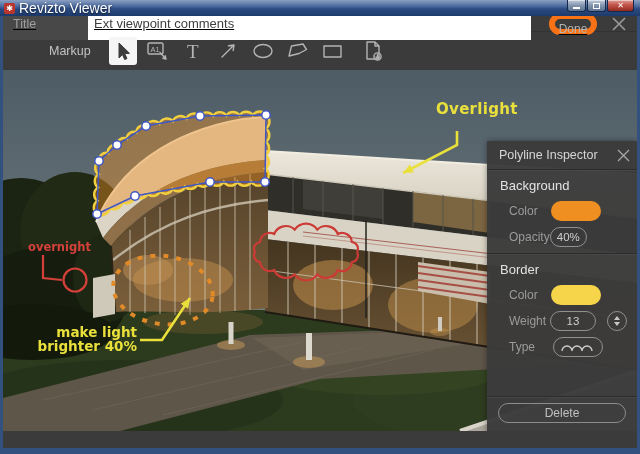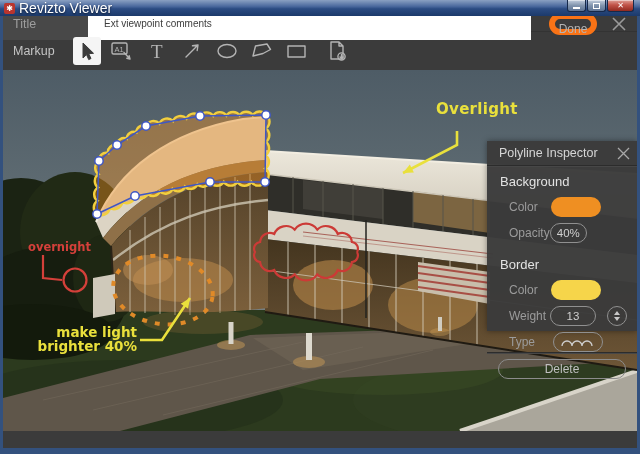--- a/index.html
+++ b/index.html
@@ -17,45 +17,45 @@
     display:flex; align-items:center; justify-content:center; box-shadow:inset 0 1px 0 rgba(255,255,255,.45); }
   .win-btn.minmax { background:linear-gradient(#c3cedd, #8194ad 50%, #5c7293); }
   .win-btn.close { width:27px; background:linear-gradient(#e0a198, #c25449 45%, #92291f); }
   .glyph-min { width:7px; height:2px; background:#fff; margin-top:5px; }
   .glyph-max { width:7px; height:6px; border:1px solid #fff; }
   .glyph-close { color:#fff; font-size:8px; line-height:10px; }
 
   .frame { border-left:3px solid #33517e; border-right:3px solid #33517e; border-bottom:6px solid #33517e; height:438px; }
 
   
-  .headerbar { height:15px; background:#3b3b3b; display:flex; align-items:center; }
+  .headerbar { height:15px; background:#3b3b3b; display:flex; align-items:center;text-decoration:underline; }
   .title-box { width:85px; height:32px; background:#484848; color:#9e9e9e; font-size:12.5px;
     line-height:32px; padding-left:10px; }
   .title-input { flex:1; height:32px; border:none; outline:none; background:#fff; color:#3d3d3d;
-    font-size:10px; padding:0 16px; font-family:"Liberation Sans", sans-serif; }
+    font-size:13px; padding:0 6px; font-family:"Liberation Sans", sans-serif; }
   .done-btn { width:48px; height:22px; border:6px solid #f97316; border-radius:11px; background:transparent;
     color:#b5b5b5; font-size:12px; margin:0 12px 0 18px; text-align:center; line-height:20px; cursor:default; }
   .hdr-close { width:20px; height:20px; margin-right:8px; display:flex; align-items:center; justify-content:center; }
 
   
-  .toolbar { height:39px; background:#3b3b3b; display:flex; align-items:center; border-top:1px solid #333; }
+  .toolbar { height:39px; background:#3b3b3b; display:flex; align-items:center; border-top:1px solid #333;padding-left:36px; }
   .toolbar-label { color:#c4c4c4; font-size:12.5px; margin:0 18px 0 10px; }
   .tool { width:28px; height:28px; display:flex; align-items:center; justify-content:center; margin-right:7px; border-radius:3px; }
   .tool.selected { background:#f5f5f5; }
   .tool svg { display:block; }
   .tool-stroke { stroke:#b4b4b4; fill:none; stroke-width:1.4; stroke-linejoin:round; stroke-linecap:round; }
   .tool-text-t { font-family:"Liberation Serif", serif; font-size:19px; fill:#b4b4b4; }
 
   
   .canvas { position:relative; width:634px; height:361px; background:#5c6a70; overflow:hidden; }
   .canvas svg.layer { position:absolute; left:0; top:0; }
   .anno-text { font-family:"DejaVu Sans", sans-serif; }
 
   
-  .panel { position:absolute; left:484px; top:71px; width:150px; height:190px; background:rgba(59,59,59,.97);
+  .panel { position:absolute; left:484px; top:71px; width:150px; height:306px; background:rgba(59,59,59,.97);
     display:flex; flex-direction:column; box-shadow:0 0 6px rgba(0,0,0,.4); }
   .panel-header { height:29px; display:flex; align-items:center; border-bottom:1px solid #2c2c2c;
     box-shadow:0 1px 0 #474747; }
   .panel-title { flex:1; color:#d6d6d6; font-size:12.5px; margin-left:12px; }
   .panel-close { width:28px; height:24px; display:flex; align-items:center; justify-content:center; }
   .sep { height:1px; background:#2c2c2c; box-shadow:0 1px 0 #474747; margin-top:6px; }
   .section-title { color:#e2e2e2; font-size:13px; margin:8px 0 2px 13px; }
   .row { display:flex; align-items:center; margin:6px 10px 0 22px; height:20px;justify-content:center; }
   .row-label { flex:1; color:#9b9b9b; font-size:12px; }
   .swatch { width:50px; height:20px; border-radius:10px; margin-right:26px; }

